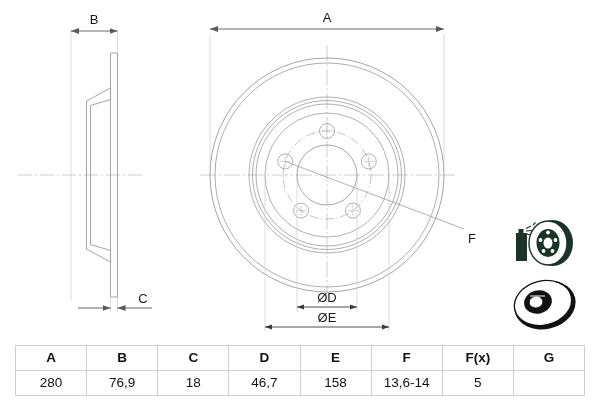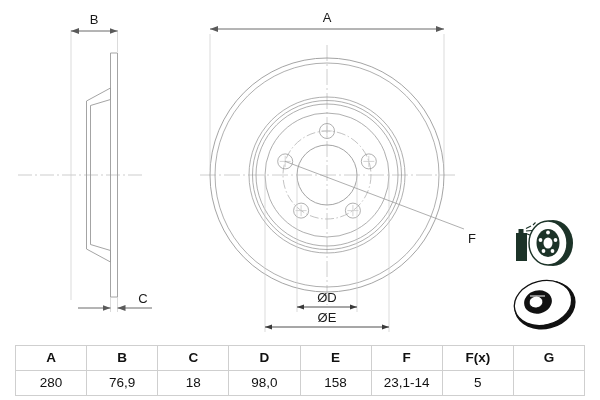--- a/index.html
+++ b/index.html
@@ -211,22 +211,22 @@
         <th>F</th>
         <th>F(x)</th>
         <th>G</th>
       </tr>
     </thead>
     <tbody>
       <tr>
         <td>280</td>
         <td>76,9</td>
         <td>18</td>
-        <td>98,0</td>
+        <td>46,7</td>
         <td>158</td>
-        <td>23,1-14</td>
+        <td>13,6-14</td>
         <td>5</td>
         <td></td>
       </tr>
     </tbody>
   </table>
 
 </div>
 
 </body></html>

